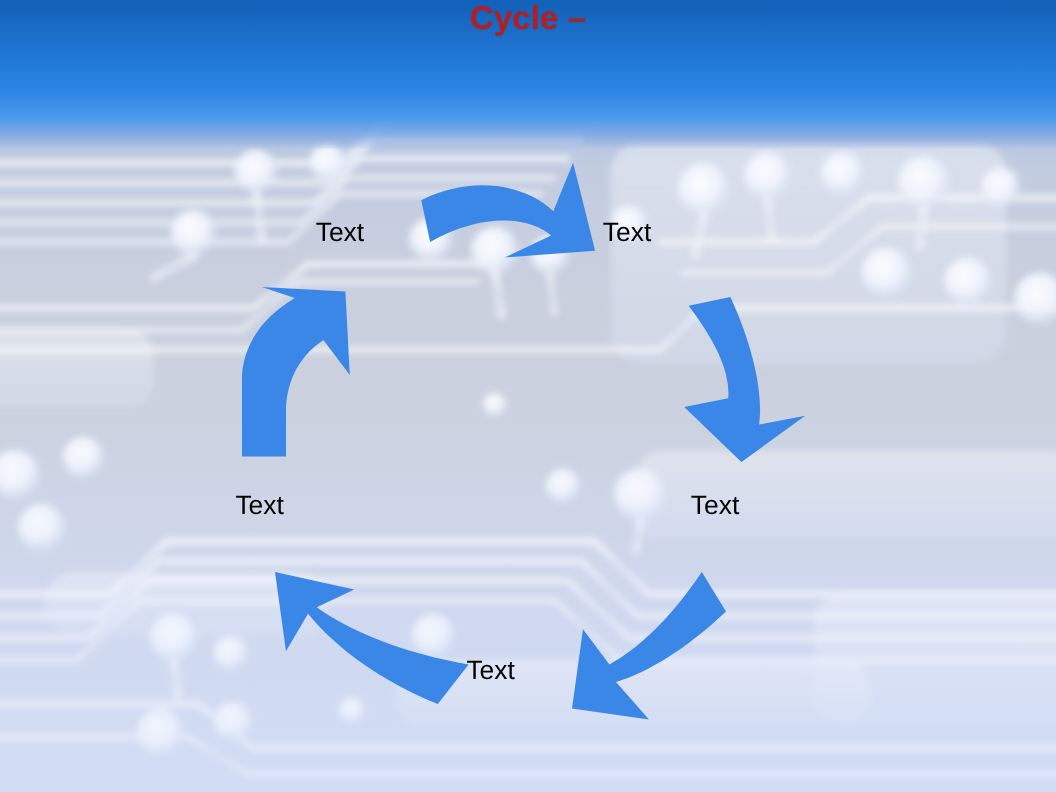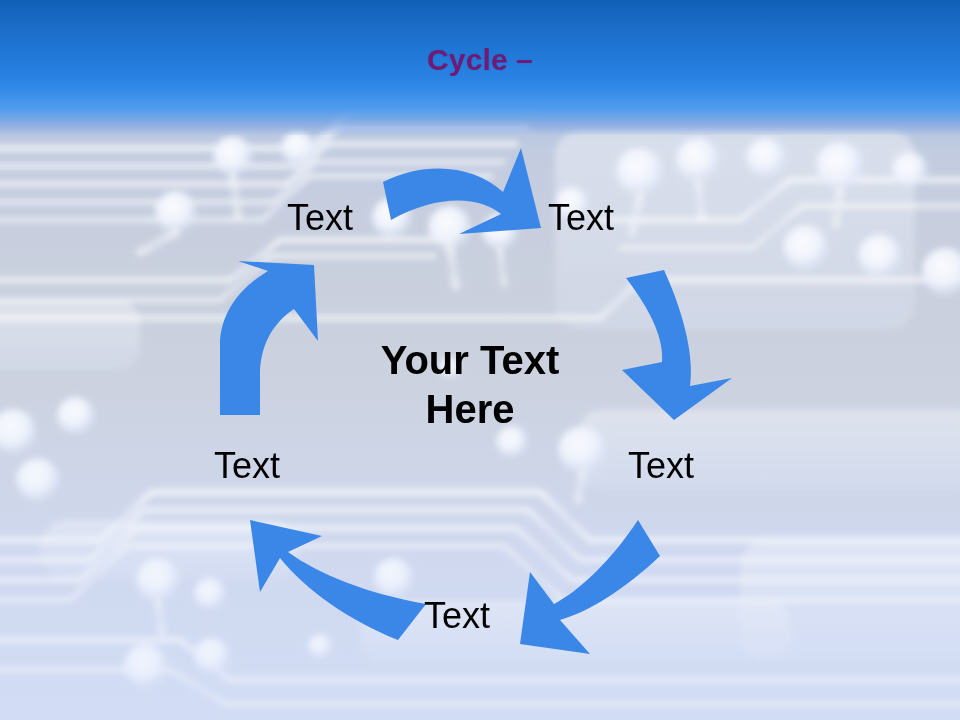--- a/index.html
+++ b/index.html
@@ -68,40 +68,39 @@
       #4e9bec 80%,
       rgba(126,166,228,0.75) 92%,
       rgba(170,193,232,0.20) 100%);
   }
   #title {
     position: absolute;
     left: 0; top: 0;
     width: 960px;
     height: 120px;
     display: flex;
-    align-items: center;
     justify-content: center;
-    color: #701a75;
+    color: #b91c1c;
     font-size: 30px;
     letter-spacing: 0.1px;
     white-space: nowrap;
     text-shadow: 0 0 2px rgba(10,50,110,0.18);
   }
   #title .bold { font-weight: bold; }
   #title .reg  { font-weight: normal; }
 
   
   .arrow { position: absolute; }
   .arrow svg { display: block; overflow: visible; }
 
   
   .node-label {
     position: absolute;
     color: #000000;
-    font-size: 36px;
+    font-size: 24px;
     font-weight: normal;
     line-height: 1;
     white-space: nowrap;
   }
   #center-text {
     position: absolute;
     left: 330px;
     top: 336px;
     width: 280px;
     text-align: center;
@@ -278,16 +277,14 @@
   <div class="node-label" style="left:287px; top:200px;">Text</div>
 
   <div class="node-label" style="left:548px; top:200px;">Text</div>
 
   <div class="node-label" style="left:628px; top:448px;">Text</div>
 
   <div class="node-label" style="left:424px; top:598px;">Text</div>
 
   <div class="node-label" style="left:214px; top:448px;">Text</div>
 
-  <div id="center-text">Your Text
-Here</div>
 
 </div>
 
 </body></html>

